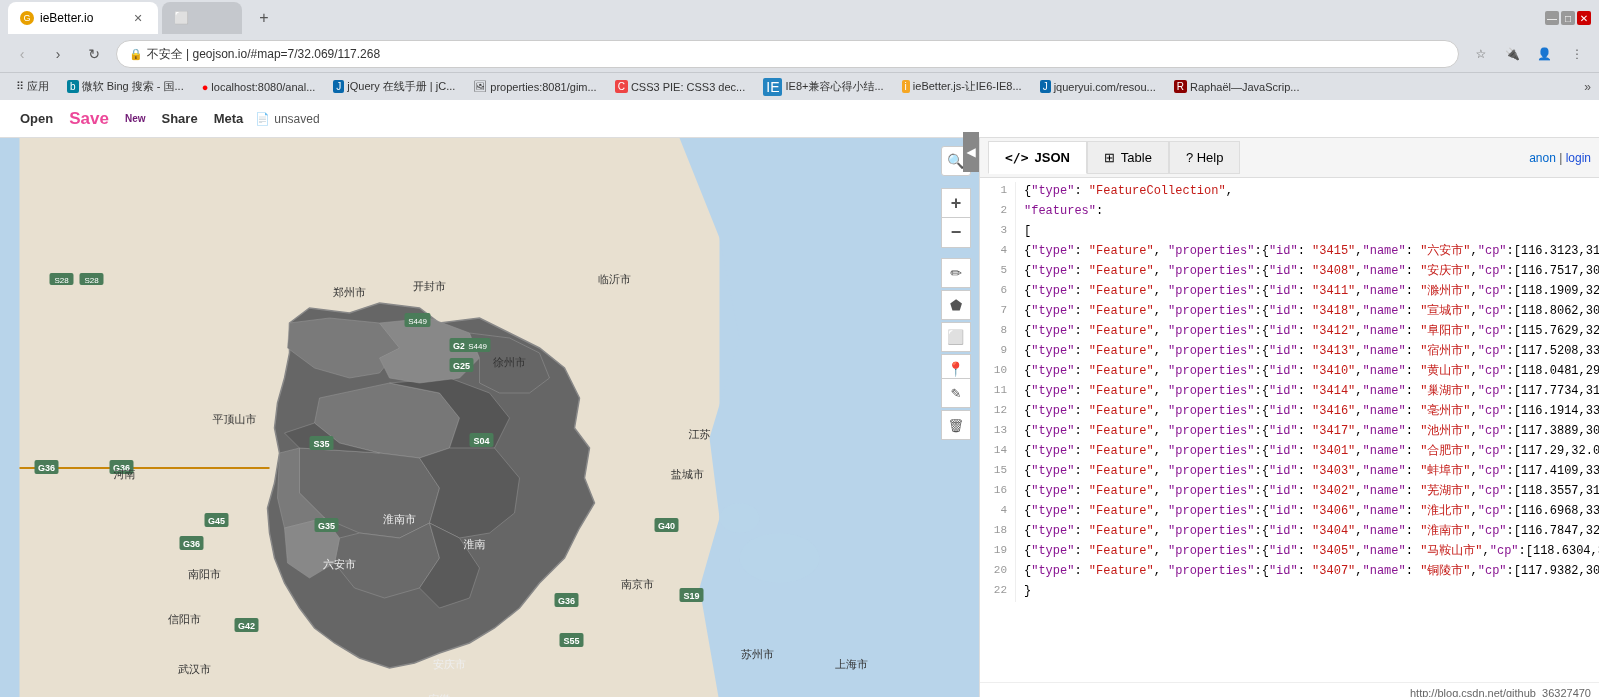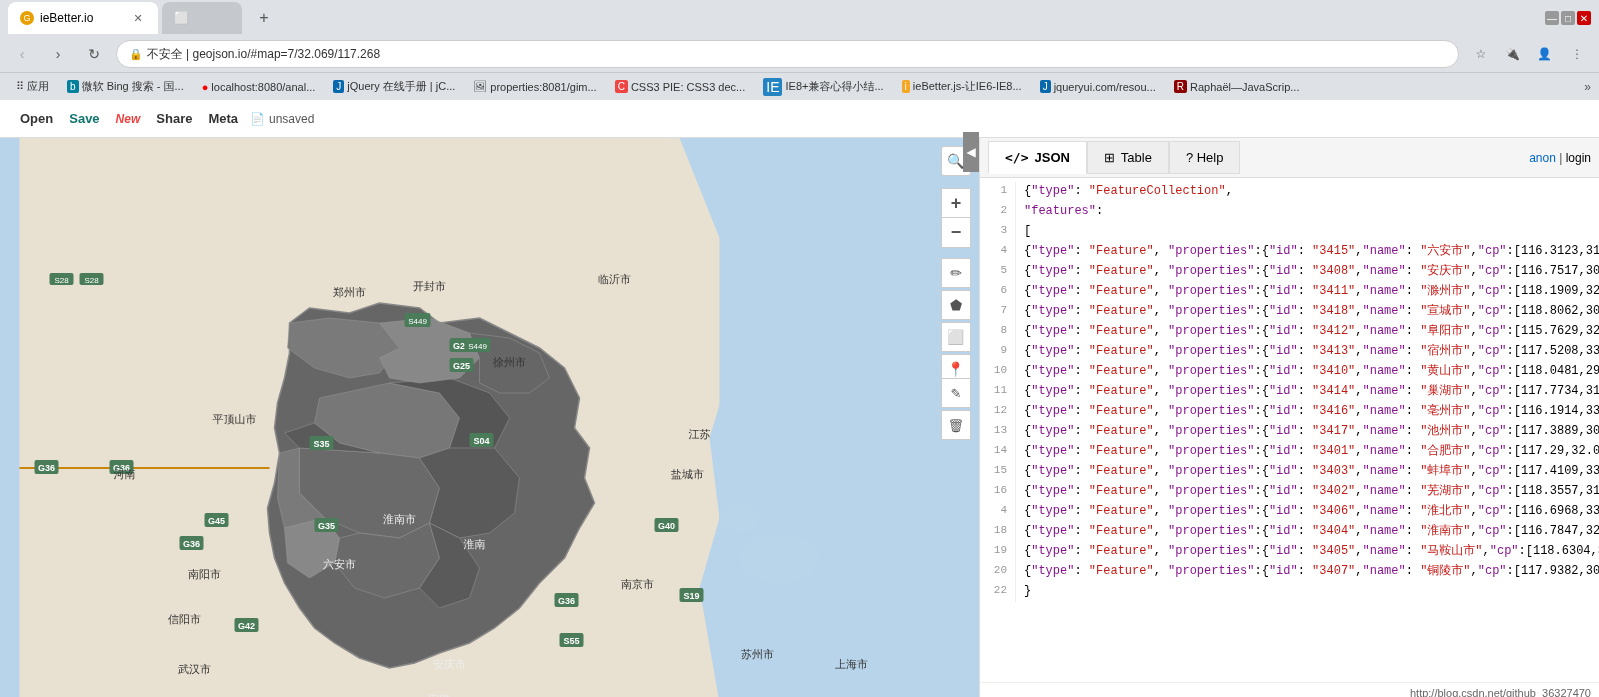--- a/index.html
+++ b/index.html
@@ -133,22 +133,22 @@
     <div class="bookmark-item">
       <span style="font-size:10px;background:#8b0000;color:white;padding:1px 3px;border-radius:2px;">R</span>
       <span>Raphaël—JavaScrip...</span>
     </div>
     <span style="margin-left:auto;cursor:pointer;color:#555;">»</span>
   </div>
 </div>
 
 <div style="display:flex; align-items:center; padding:6px 12px; background:white; border-bottom:1px solid #ddd; height:38px;">
   <button style="background:none;border:none;cursor:pointer;padding:4px 8px;font-size:13px;color:#333;font-weight:bold;">Open</button>
-  <button style="background:none;border:none;cursor:pointer;padding:4px 8px;font-size:13px;color:#0f766e;font-weight:bold;">Save</button>
-  <button style="background:none;border:none;cursor:pointer;padding:4px 8px;font-size:12px;color:#ef4444;font-weight:bold;font-style:italic;">New</button>
+  <button style="background:none;border:none;cursor:pointer;padding:4px 8px;font-size:17px;color:#ec4899;font-weight:bold;">Save</button>
+  <button style="background:none;border:none;cursor:pointer;padding:4px 8px;font-size:10px;color:#701a75;font-weight:bold;">New</button>
   <button style="background:none;border:none;cursor:pointer;padding:4px 8px;font-size:13px;color:#333;font-weight:bold;text-align:right;">Share</button>
   <button style="background:none;border:none;cursor:pointer;padding:4px 8px;font-size:13px;color:#333;font-weight:bold;">Meta</button>
   <span style="display:flex;align-items:center;gap:4px;margin-left:4px;font-size:12px;color:#555;">
     <span>📄</span>
     <span>unsaved</span>
   </span>
 </div>
 
 <div class="main-content">
 
@@ -316,21 +316,21 @@
         </div>
         <div class="panel-tab">
           <span>? Help</span>
         </div>
       </div>
       <div class="panel-user">
         <a href="#" style="color:#0066cc;text-decoration:none;">
           <span>anon</span>
         </a>
         <span> | </span>
-        <a href="#" style="color:#000000;text-decoration:none;margin-top:36px;">
+        <a href="#" style="color:#1d4ed8;text-decoration:none;margin-top:36px;">
           <span>login</span>
         </a>
       </div>
     </div>
 
     <div class="json-content" id="json-lines-container">
     <div class="json-line">
           <div class="line-num">1</div>
           <div class="line-content">{<span class="json-key">"type"</span>: <span class="json-string"><span class="json-string">"FeatureCollection"</span></span>,</div>
         </div>

